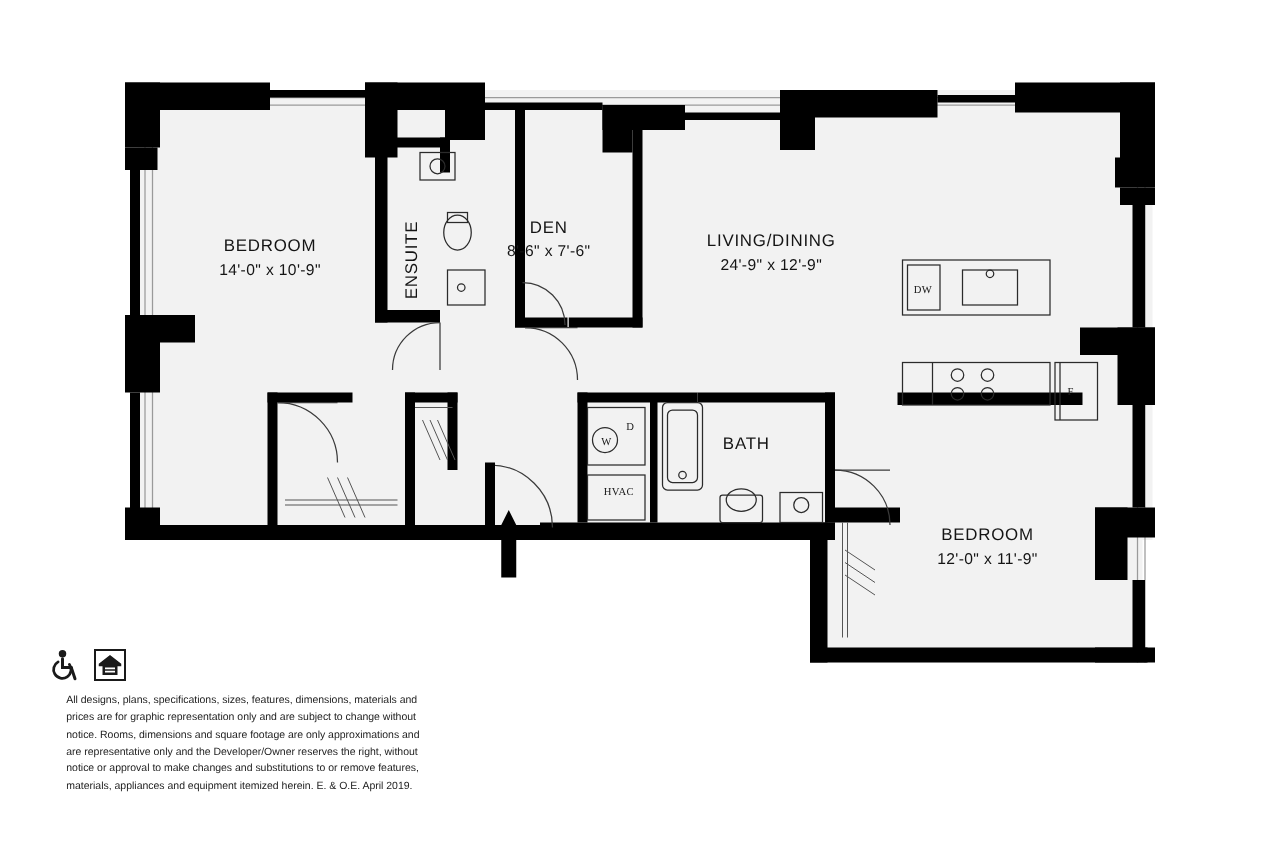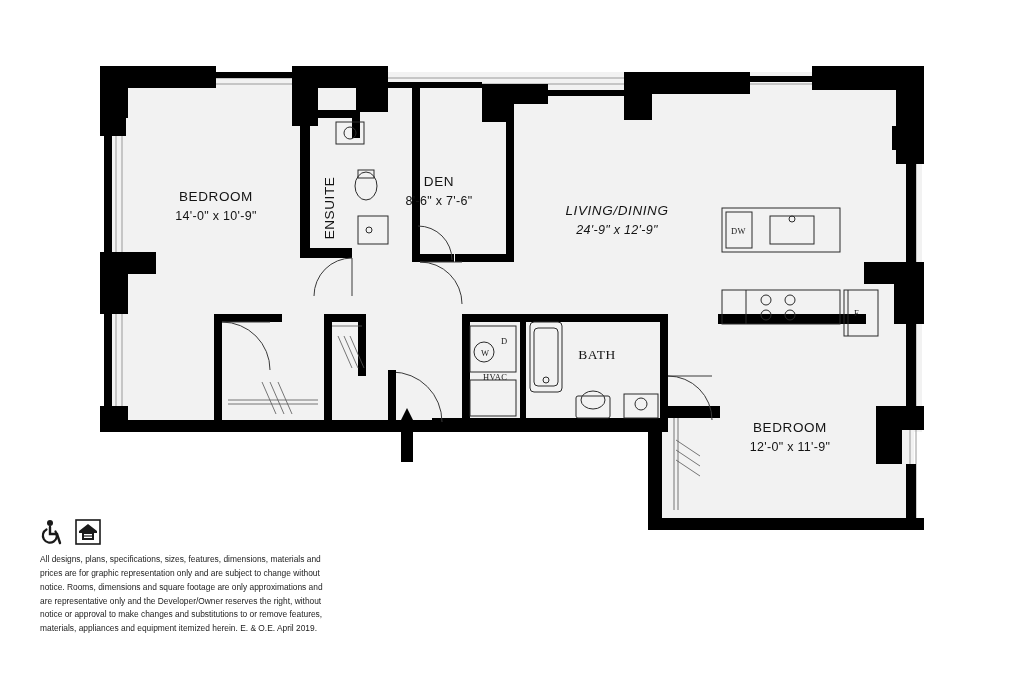--- a/index.html
+++ b/index.html
@@ -47,21 +47,21 @@
   .appliance-label {
     position: absolute;
     font-size: 8.5px;
     letter-spacing: 0.3px;
     color: #1a1a1a;
     white-space: nowrap;
     font-family: Liberation Serif, serif;
   }
   .legal {
     position: absolute;
-    left: 40px;
+    left: 53px;
     top: 553px;
     width: 290px;
     font-size: 8.4px;
     line-height: 1.65;
     color: #1c1c1c;
   }
   .icons {
     position: absolute;
     left: 41px;
     top: 517px;
@@ -272,39 +272,39 @@
 
 <div class="room-label vertical" style="left:330px; top:208px; transform:translate(-50%,-50%) rotate(-90deg);">
   <span class="name">ENSUITE</span>
 </div>
 
 <div class="room-label" style="left:439px; top:173px; transform:translate(-50%,0);">
   <span class="name">DEN</span>
   <span class="dims">8'-6" x 7'-6"</span>
 </div>
 
-<div class="room-label" style="left:617px; top:202px; transform:translate(-50%,0);font-style:italic;">
+<div class="room-label" style="left:617px; top:184px; transform:translate(-50%,0);">
   <span class="name">LIVING/DINING</span>
   <span class="dims">24'-9" x 12'-9"</span>
 </div>
 
-<div class="room-label" style="left:597px; top:346px; transform:translate(-50%,0);font-family:Liberation Serif, serif;">
+<div class="room-label" style="left:597px; top:346px; transform:translate(-50%,0);">
   <span class="name">BATH</span>
 </div>
 
 <div class="room-label" style="left:790px; top:419px; transform:translate(-50%,0);">
   <span class="name">BEDROOM</span>
   <span class="dims">12'-0" x 11'-9"</span>
 </div>
 
 <div class="appliance-label" style="left:731px; top:226px;">DW</div>
 <div class="appliance-label" style="left:501px; top:336px;">D</div>
 <div class="appliance-label" style="left:481px; top:348px;">W</div>
 <div class="appliance-label" style="left:854px; top:308px;">F</div>
-<div class="appliance-label" style="left:483px; top:372px;">HVAC</div>
+<div class="appliance-label" style="left:483px; top:388px;">HVAC</div>
 
 <div class="icons">
   <svg width="24" height="26" viewBox="0 0 24 26">
     <circle cx="9" cy="4" r="3" fill="#1a1a1a"></circle>
     <path d="M9 8 L9 15 L16 15" stroke="#1a1a1a" stroke-width="2.4" fill="none" stroke-linecap="round"></path>
     <path d="M16 15 L19 24" stroke="#1a1a1a" stroke-width="2.4" fill="none" stroke-linecap="round"></path>
     <path d="M14.5 12.5 A 7 7 0 1 1 5.5 10.5" stroke="#1a1a1a" stroke-width="2.2" fill="none" stroke-linecap="round"></path>
   </svg>
   <svg width="26" height="26" viewBox="0 0 26 26">
     <rect x="1" y="1" width="24" height="24" fill="none" stroke="#1a1a1a" stroke-width="1.6"></rect>

